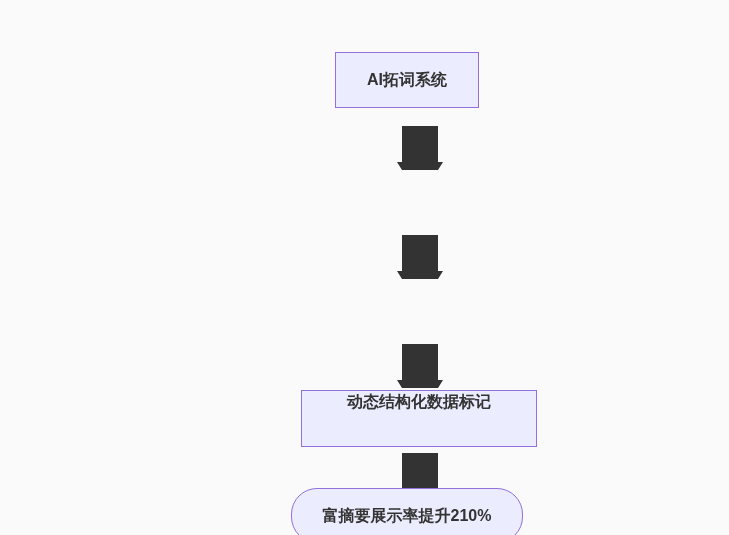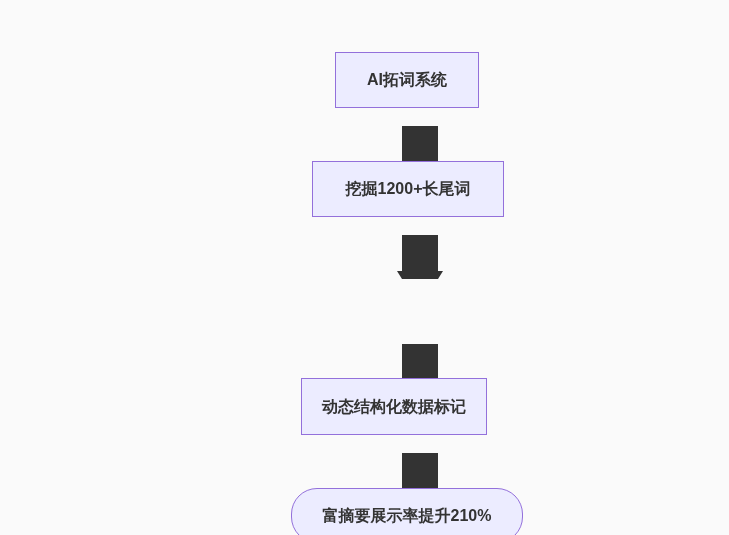--- a/index.html
+++ b/index.html
@@ -60,36 +60,33 @@
 
   <div class="node" style="left:299px; top:16px; width:144px; height:56px;">
     <span>AI拓词系统</span>
   </div>
 
   <div class="edge" style="left:366px; top:72px; height:53px;">
     <div class="edge-line"></div>
     <div class="edge-head"></div>
   </div>
 
-  <div class="node" style="left:276px; top:125px; width:192px; height:56px;">
-    <span>挖掘1200+长尾词</span>
-  </div>
 
   <div class="edge" style="left:366px; top:181px; height:53px;">
     <div class="edge-line"></div>
     <div class="edge-head"></div>
   </div>
 
 
   <div class="edge" style="left:366px; top:290px; height:52px;">
     <div class="edge-line"></div>
     <div class="edge-head"></div>
   </div>
 
-  <div class="node" style="left:265px; top:342px; width:186px; height:57px;">
+  <div class="node" style="left:265px; top:354px; width:236px; height:57px;align-items:flex-end;">
     <span>动态结构化数据标记</span>
   </div>
 
   <div class="edge" style="left:366px; top:399px; height:53px;">
     <div class="edge-line"></div>
     <div class="edge-head"></div>
   </div>
 
   <div class="node" style="left:255px; top:452px; width:232px; height:55px;border-radius:26px;">
     <span>富摘要展示率提升210%</span>

